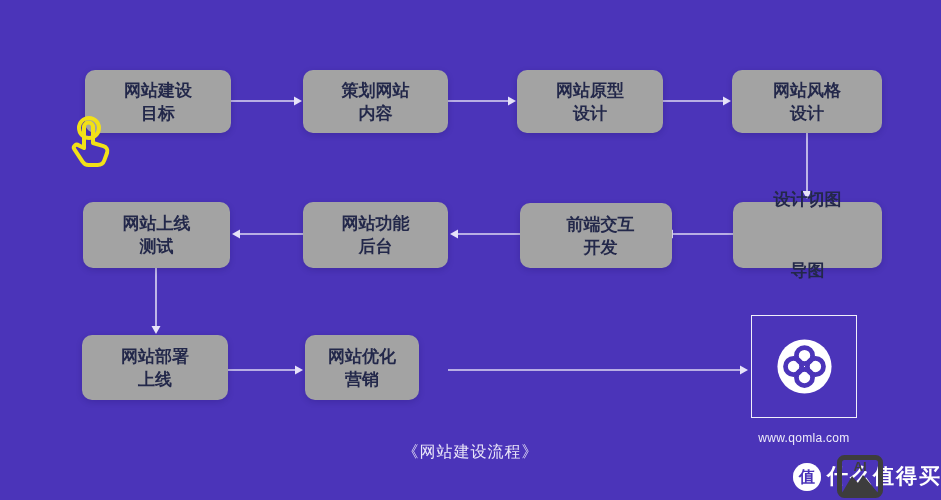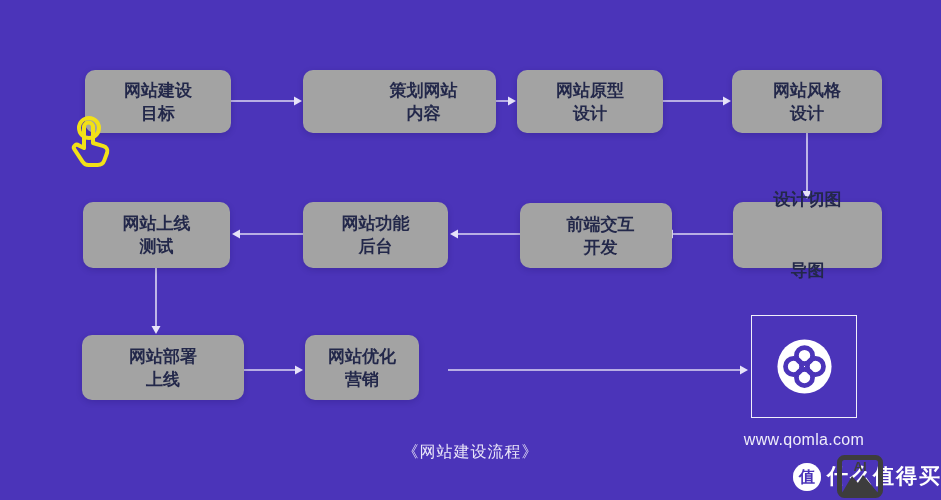--- a/index.html
+++ b/index.html
@@ -16,21 +16,21 @@
   }
   .node span{display:block;}
   .connectors{position:absolute;left:0;top:0;pointer-events:none;}
   .logo-box{
     position:absolute;left:751px;top:315px;width:106px;height:103px;
     border:1.5px solid rgba(255,255,255,0.92);
     display:flex;align-items:center;justify-content:center;box-sizing:border-box;
   }
   .logo-url{
     position:absolute;left:741px;top:431px;width:126px;text-align:center;
-    color:#EFEDFA;font-size:16px;letter-spacing:0.3px;
+    color:#EFEDFA;font-size:12px;letter-spacing:0.3px;
   }
   .caption{
     position:absolute;left:0;top:442px;width:941px;text-align:center;
     color:#E9E5F8;font-size:16px;letter-spacing:1px;
   }
   .tap-cursor{position:absolute;left:64px;top:114px;width:54px;height:60px;}
   .wm-circle{
     position:absolute;left:793px;top:463px;width:28px;height:28px;border-radius:50%;
     background:#ffffff;display:flex;align-items:center;justify-content:center;
     color:#4B34B9;font-weight:bold;font-size:16px;font-family:"DejaVu Sans",sans-serif;
@@ -71,21 +71,21 @@
       <polygon points="151.5,326 156,334 160.5,326"></polygon>
       <polygon points="295,365.5 303,370 295,374.5"></polygon>
       <polygon points="740,365.5 748,370 740,374.5"></polygon>
     </g>
   </svg>
 
   <div class="node" style="left:85px;top:70px;width:146px;height:63px;">
     <span>网站建设</span>
     <span>目标</span>
   </div>
-  <div class="node" style="left:303px;top:70px;width:145px;height:63px;padding-left:48px;">
+  <div class="node" style="left:303px;top:70px;width:145px;height:63px;">
     <span>策划网站</span>
     <span>内容</span>
   </div>
   <div class="node" style="left:517px;top:70px;width:146px;height:63px;">
     <span>网站原型</span>
     <span>设计</span>
   </div>
   <div class="node" style="left:732px;top:70px;width:150px;height:63px;">
     <span>网站风格</span>
     <span>设计</span>
@@ -101,21 +101,21 @@
   </div>
   <div class="node" style="left:520px;top:203px;width:143px;height:65px;padding-left:9px;">
     <span>前端交互</span>
     <span>开发</span>
   </div>
   <div class="node" style="left:733px;top:202px;width:149px;height:66px;gap:48px;">
     <span>设计切图</span>
     <span>导图</span>
   </div>
 
-  <div class="node" style="left:82px;top:335px;width:162px;height:65px;">
+  <div class="node" style="left:82px;top:335px;width:146px;height:65px;">
     <span>网站部署</span>
     <span>上线</span>
   </div>
   <div class="node" style="left:305px;top:335px;width:114px;height:65px;font-family:Liberation Serif, serif;">
     <span>网站优化</span>
     <span>营销</span>
   </div>
 
   <div class="logo-box">
     <svg width="57" height="57" viewBox="0 0 60 60">

